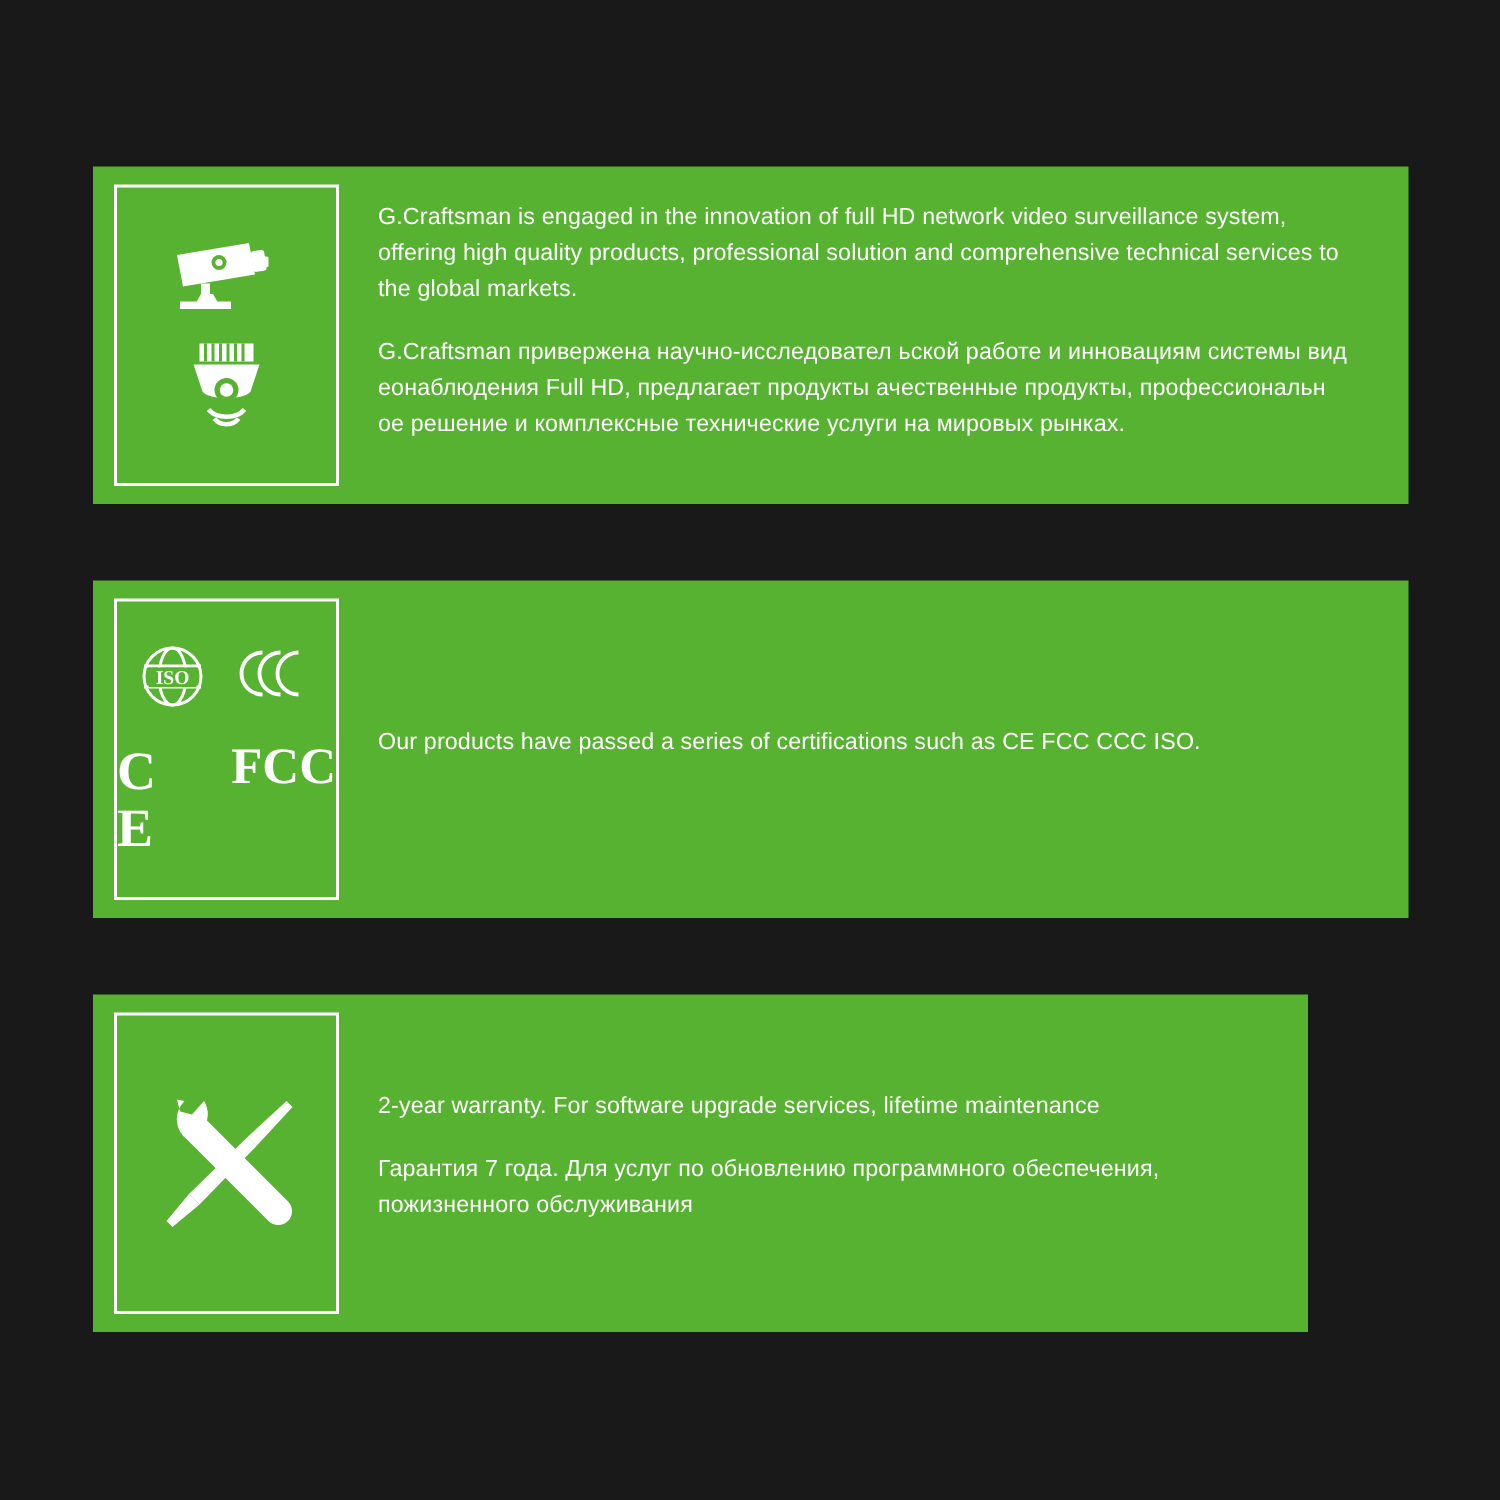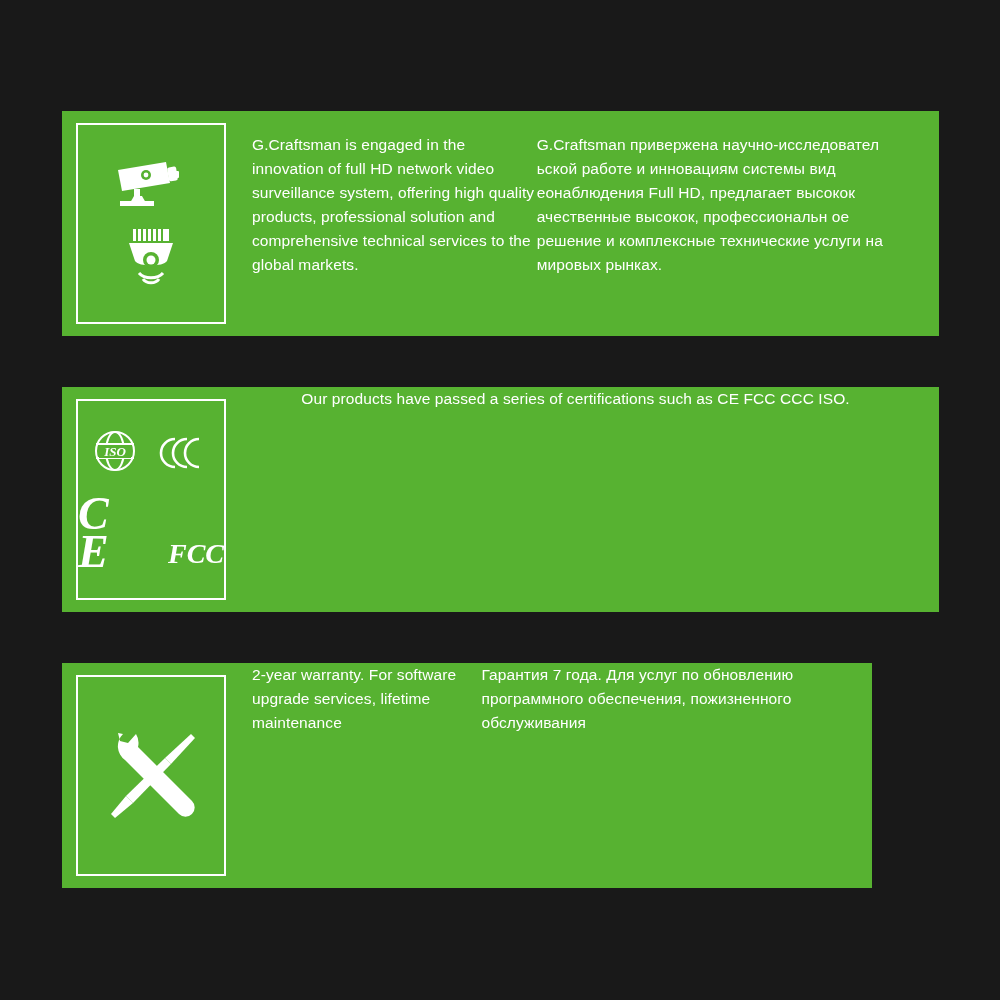--- a/index.html
+++ b/index.html
@@ -41,21 +41,21 @@
     flex-direction: column;
     align-items: center;
     justify-content: center;
   }
   .icon-box.cert { justify-content: center; }
 
   .text-col {
     flex: 1 1 auto;
     padding: 22px 40px 10px 26px;
     display: flex;
-    flex-direction: row;
+    flex-direction: column;
     justify-content: flex-start;
     box-sizing: border-box;
   }
   .text-col.centered { justify-content: center; padding-top: 0; }
 
   .para {
     color: #ffffff;
     font-size: 15.5px;
     line-height: 24px;
     margin: 0 0 18px 0;
@@ -76,35 +76,34 @@
 
   
   .cert-grid {
     display: flex;
     flex-direction: column;
     align-items: center;
     gap: 22px;
   }
   .cert-row {
     display: flex;
-    align-items: flex-end;
+    align-items: flex-start;
     justify-content: center;
     gap: 18px;
-    font-style: italic;
   }
   .ce-mark {
-    font-size: 46px;
+    font-size: 36px;
     line-height: 38px;
     letter-spacing: 4px;
     font-family: "Liberation Serif", serif;
     font-weight: bold;
     color: #ffffff;
   }
   .fcc-mark {
-    font-size: 28px;
+    font-size: 34px;
     line-height: 34px;
     font-family: "Liberation Serif", serif;
     font-weight: bold;
     color: #ffffff;
   }
 </style>
 </head>
 <body>
 
 <div class="page">
@@ -144,21 +143,21 @@
               <path d="M24,46 a14,10 0 0,0 24,0" fill="none" stroke="#ffffff" stroke-width="3"></path>
               <path d="M28,52 a9,7 0 0,0 16,0" fill="none" stroke="#ffffff" stroke-width="3"></path>
             </g>
           </svg>
         </span>
 
       </div>
     </div>
     <div class="text-col">
       <p class="para en">G.Craftsman is engaged in the innovation of full HD network video surveillance system, offering high quality products, professional solution and comprehensive technical services to the global markets.</p>
-      <p class="para ru">G.Craftsman привержена научно-исследовател ьской работе и инновациям системы вид еонаблюдения Full HD, предлагает высокок ачественные высокок, профессиональн ое решение и комплексные технические  услуги на мировых рынках.</p>
+      <p class="para ru">G.Craftsman привержена научно-исследовател ьской работе и инновациям системы вид еонаблюдения Full HD, предлагает продукты ачественные продукты, профессиональн ое решение и комплексные технические  услуги на мировых рынках.</p>
     </div>
   </div>
 
   <div class="panel" id="panel-1">
     <div class="icon-box cert">
       <div class="cert-grid">
 
         <div class="cert-row">
           <span>
             <svg width="44" height="44" viewBox="0 0 44 44">

